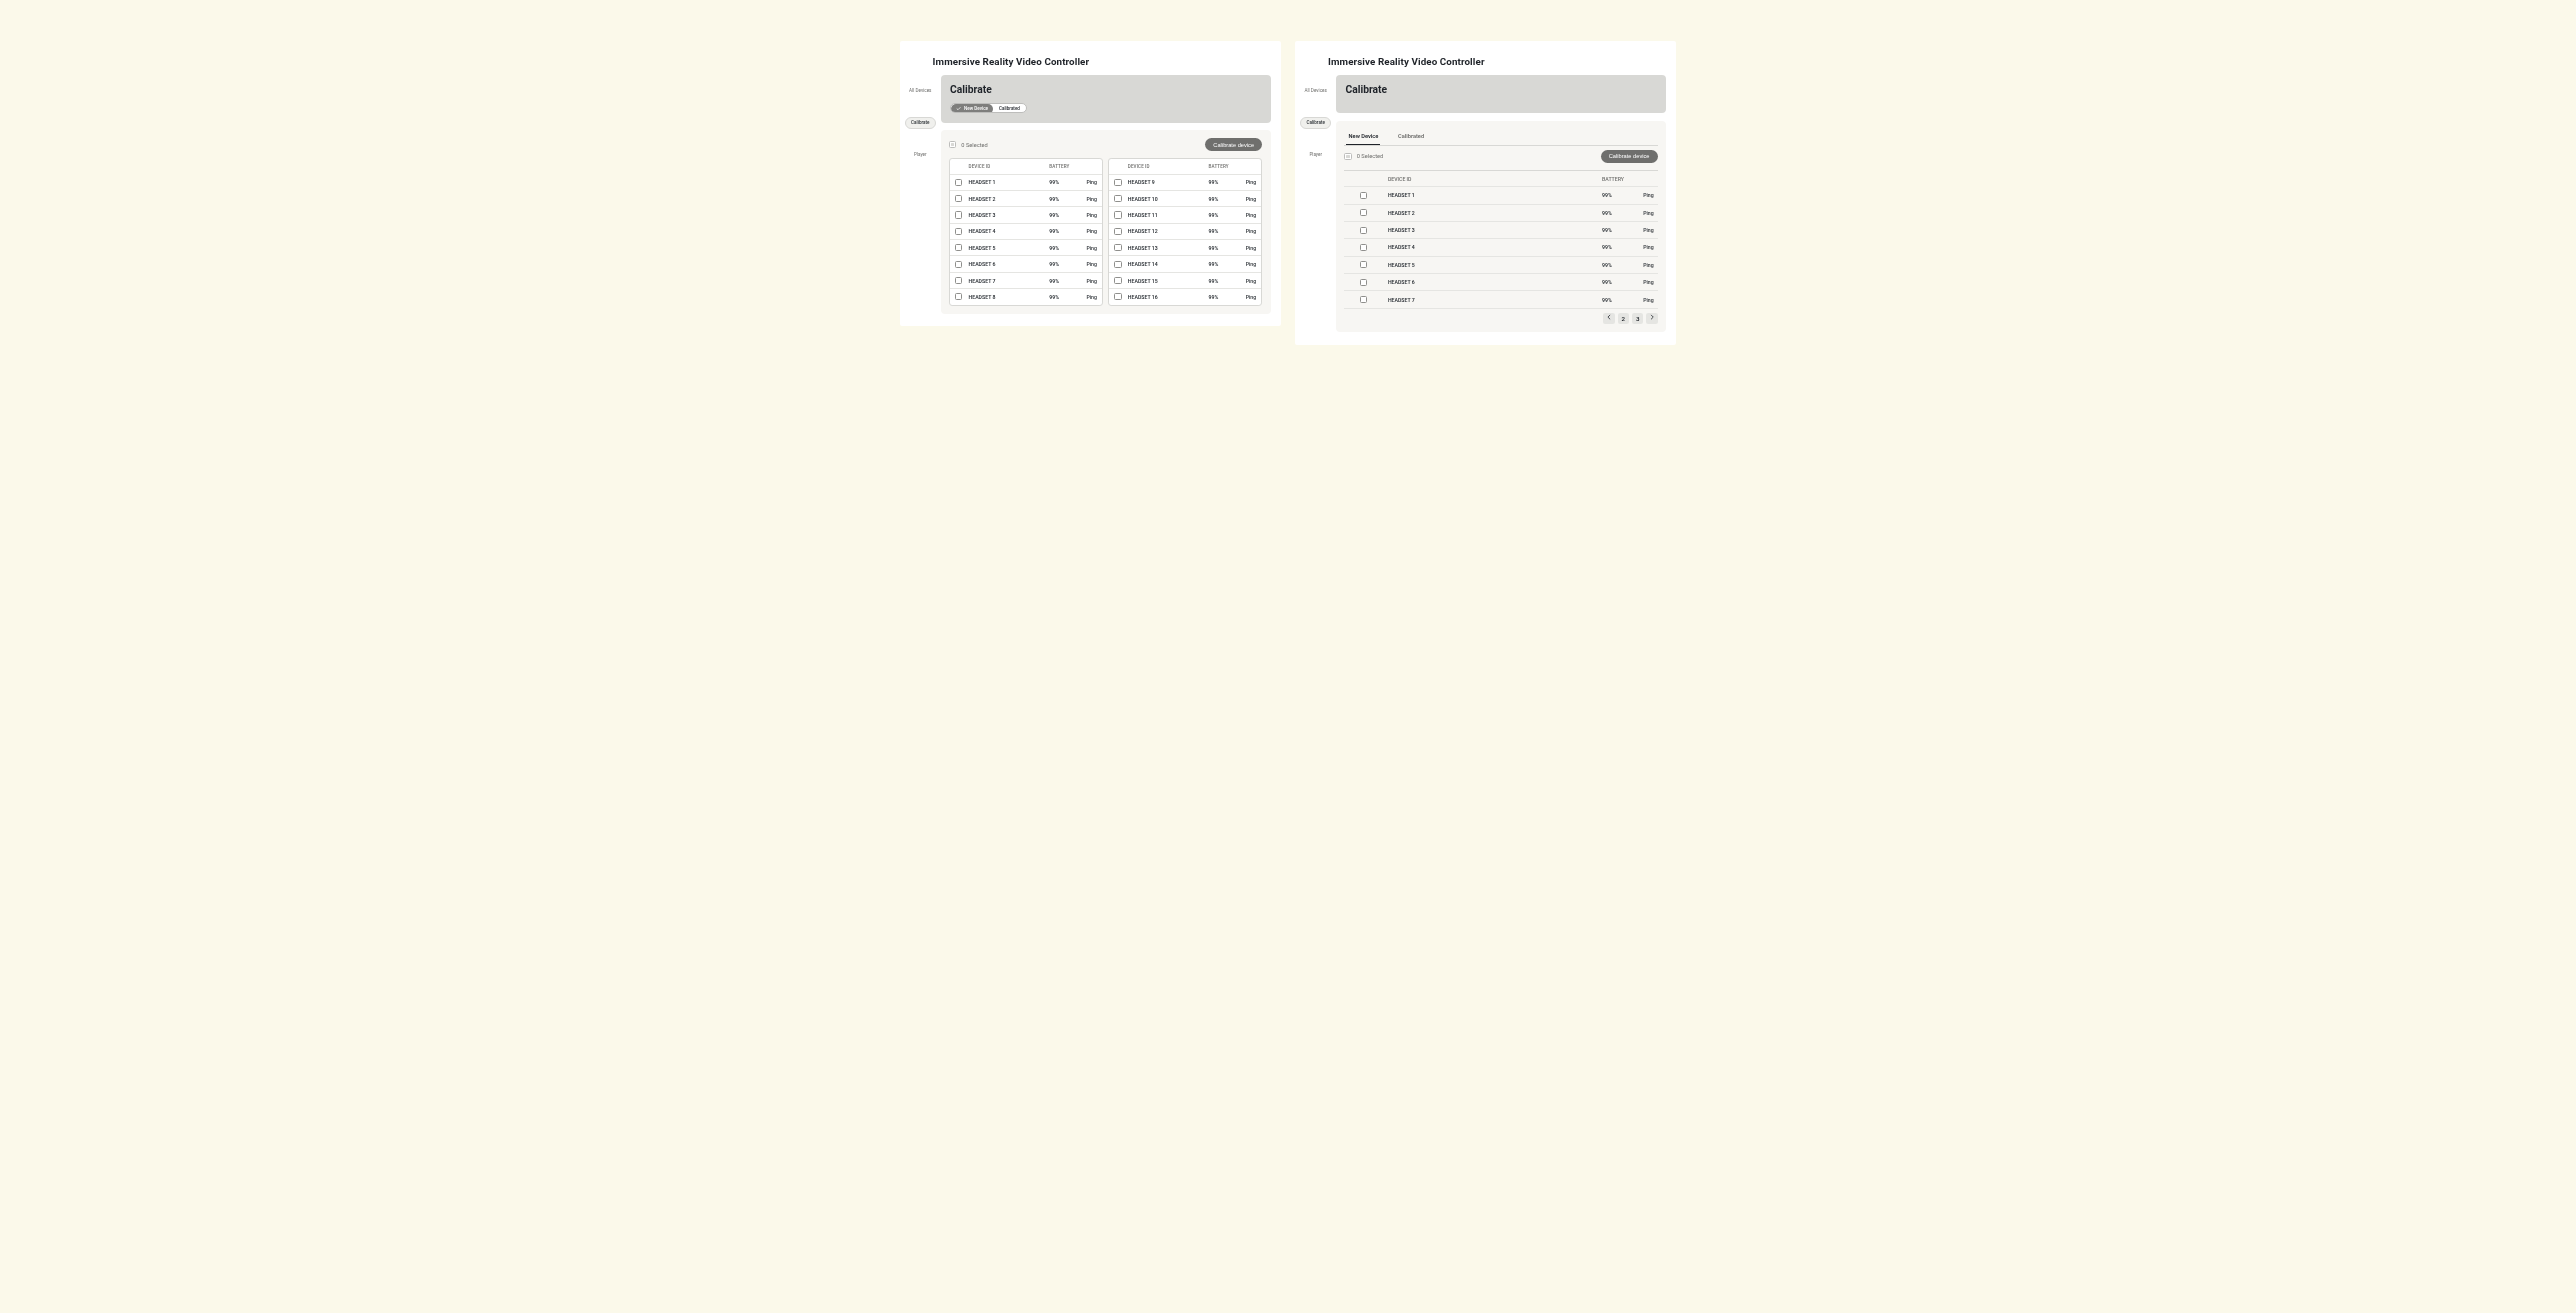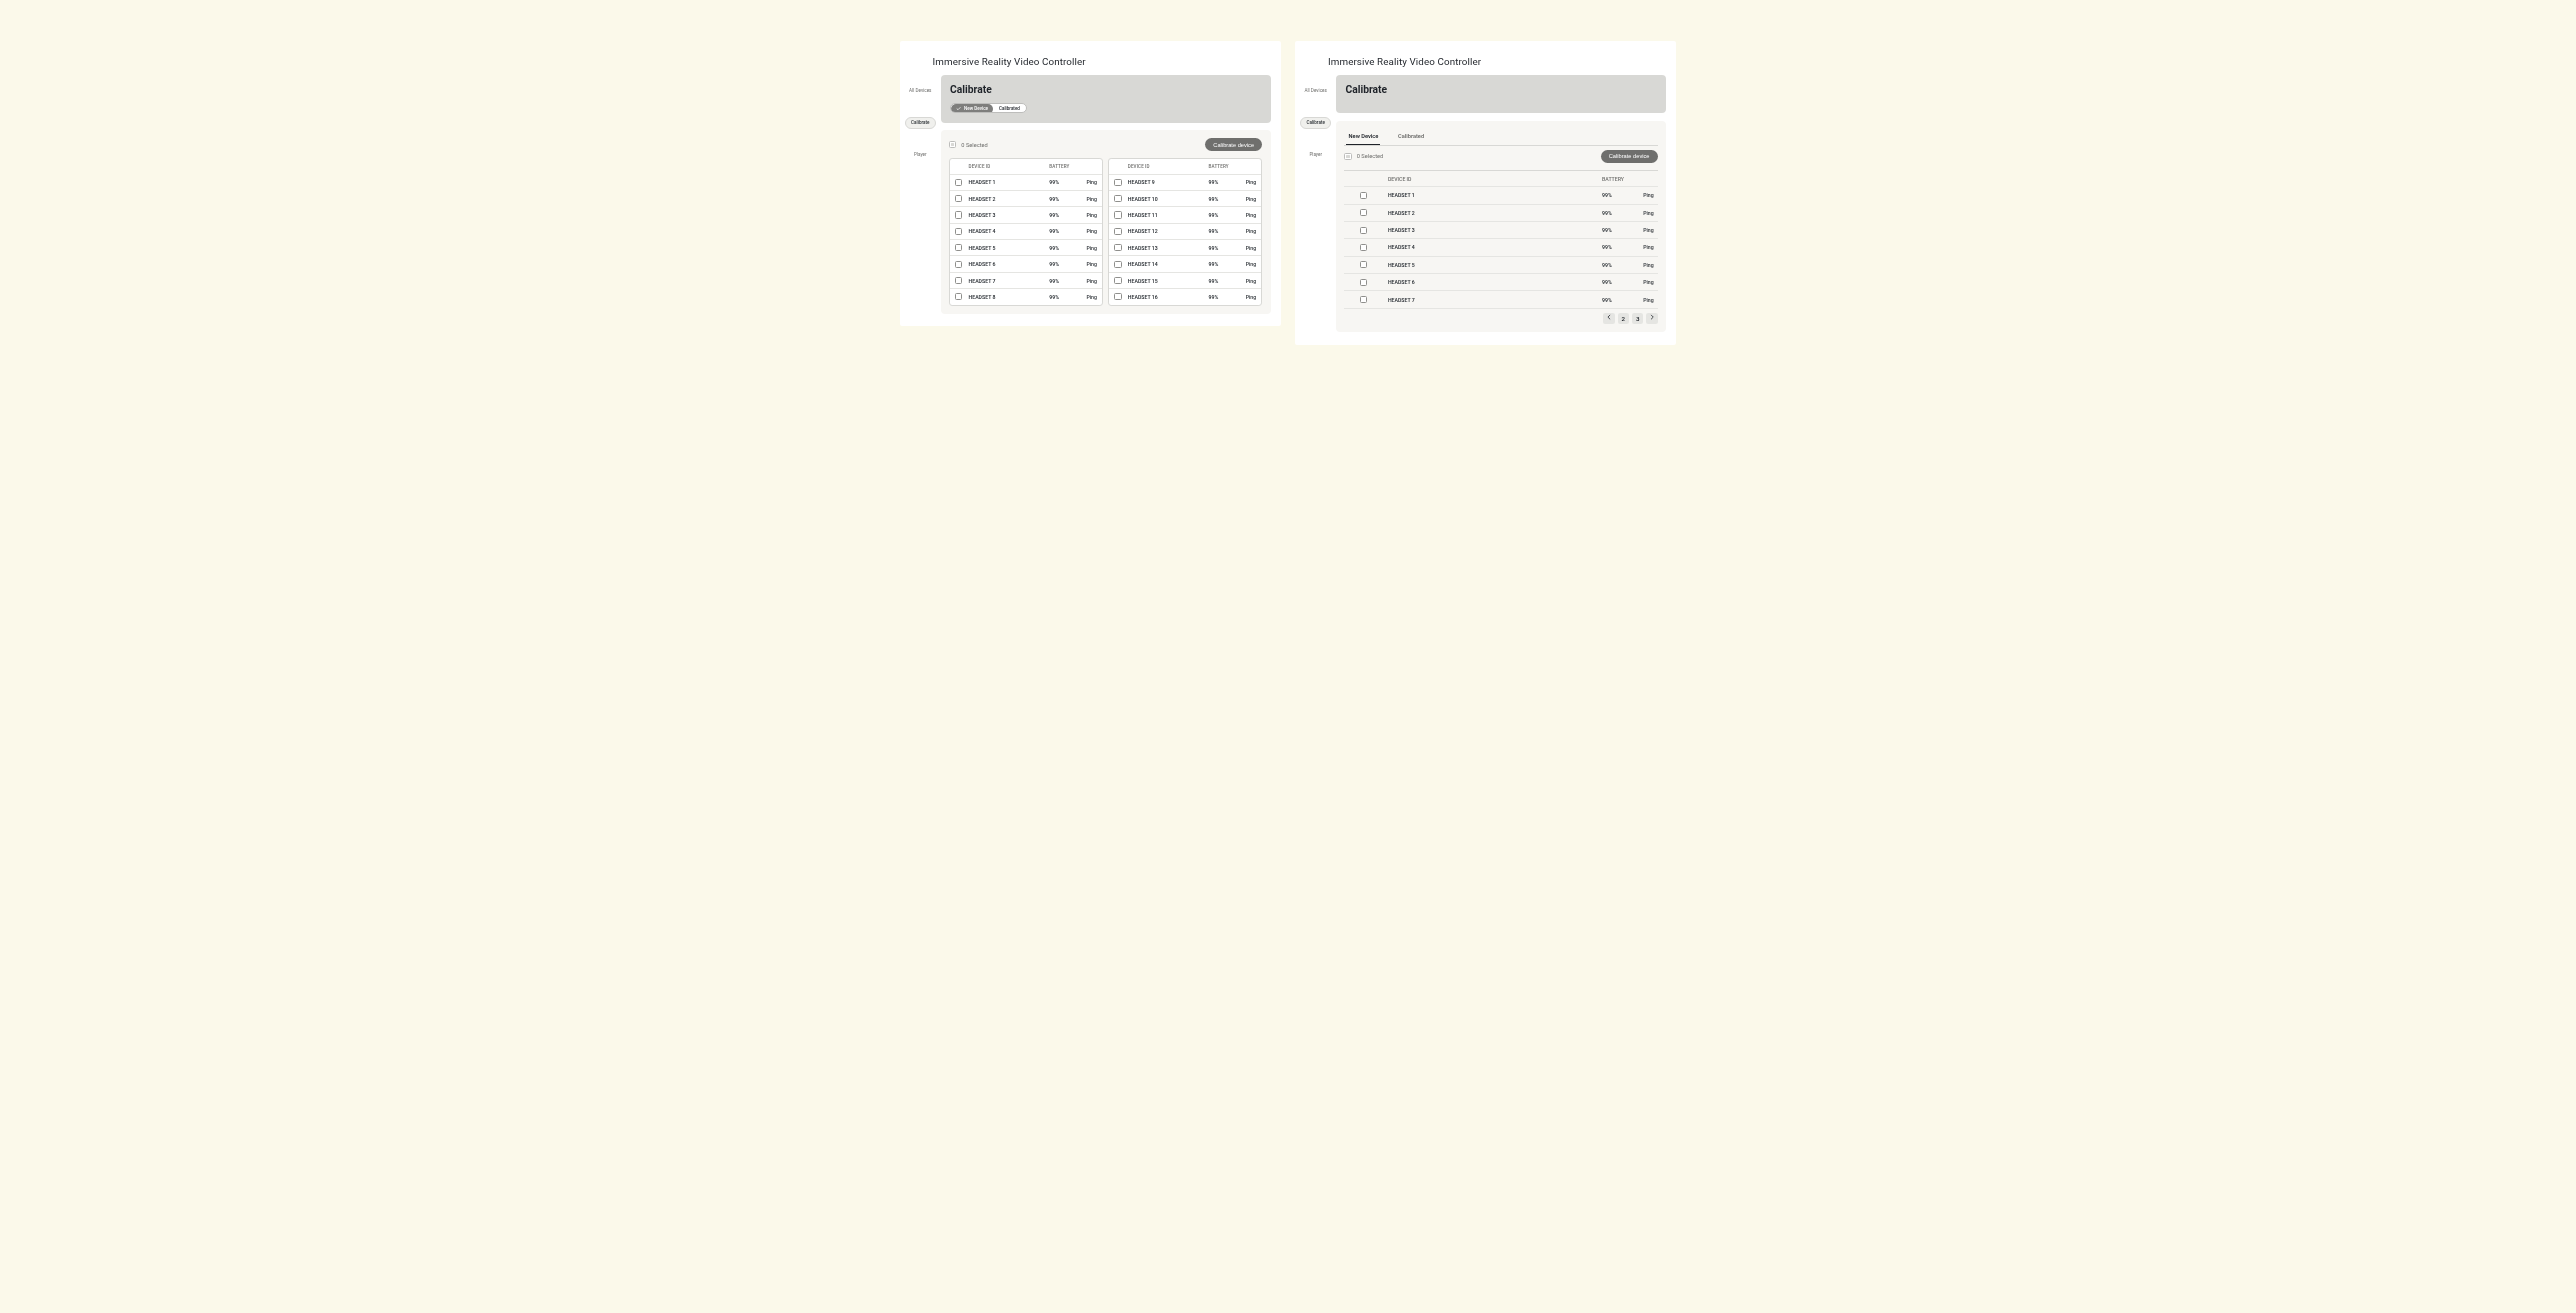--- a/index.html
+++ b/index.html
@@ -69,21 +69,21 @@
   }
   .main{
     flex:1;
     display:flex;
     flex-direction:column;
     gap:7.2px;
     min-width:0;
   }
   .page-title{
     font-size:9.8px;
-    font-weight:400;
+    font-weight:700;
     color:var(--ink);
     letter-spacing:0.1px;
     margin:3.1px 0 0 -8.2px;
   }
   .panel{
     background:var(--grey-300);
     border-radius:var(--round);
     padding:8.2px 9.3px 9.3px;
   }
   .panel h2{

